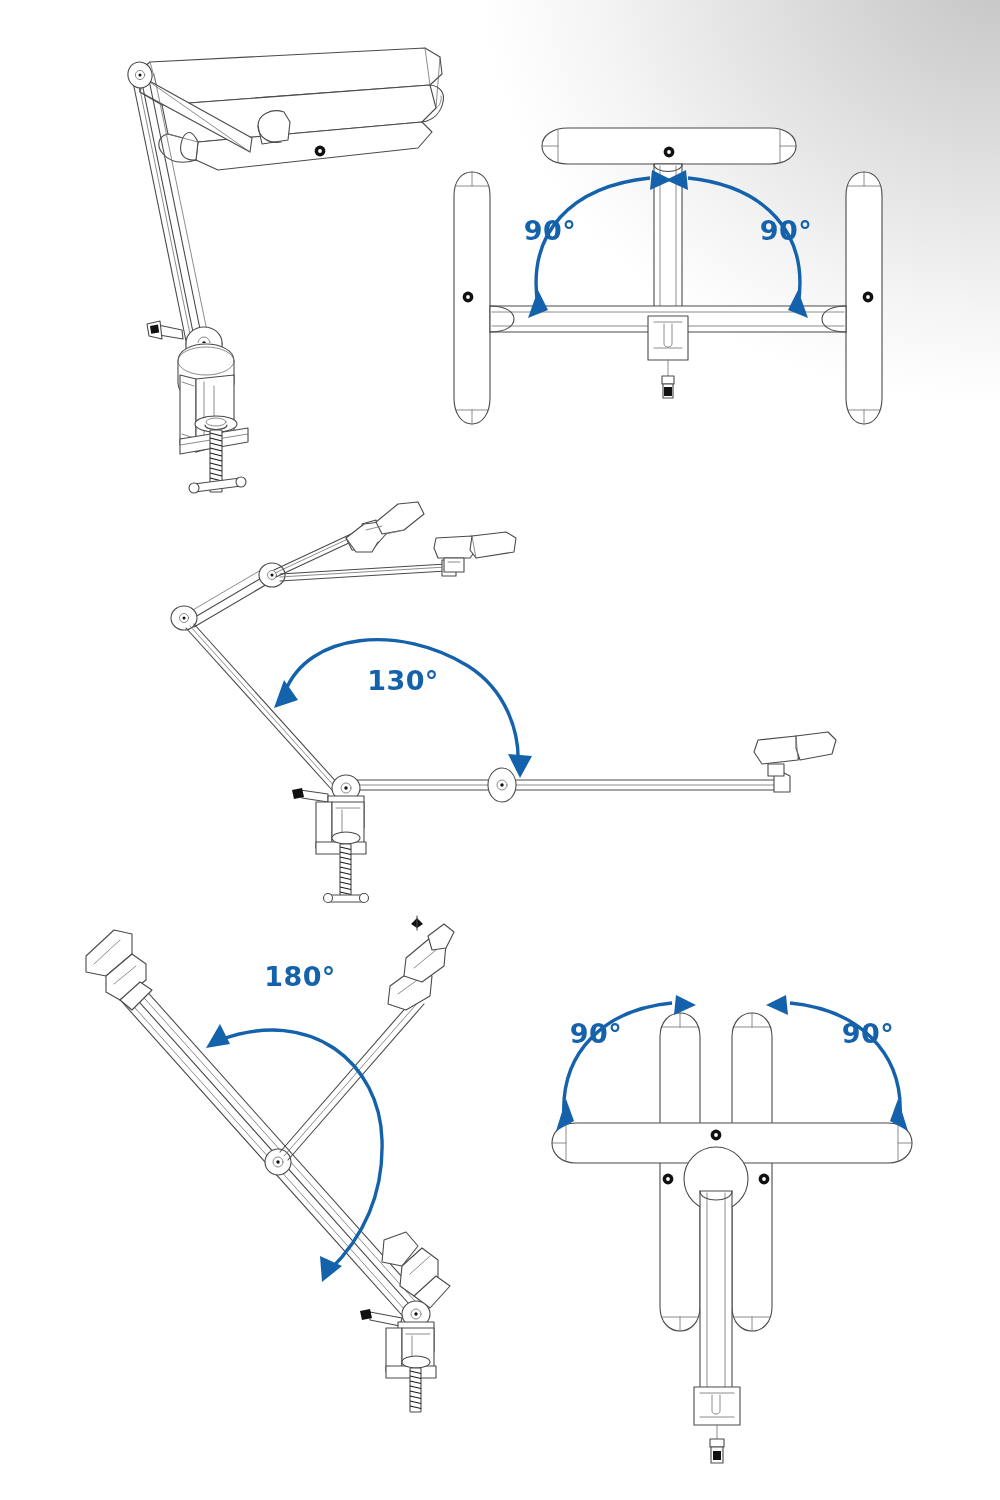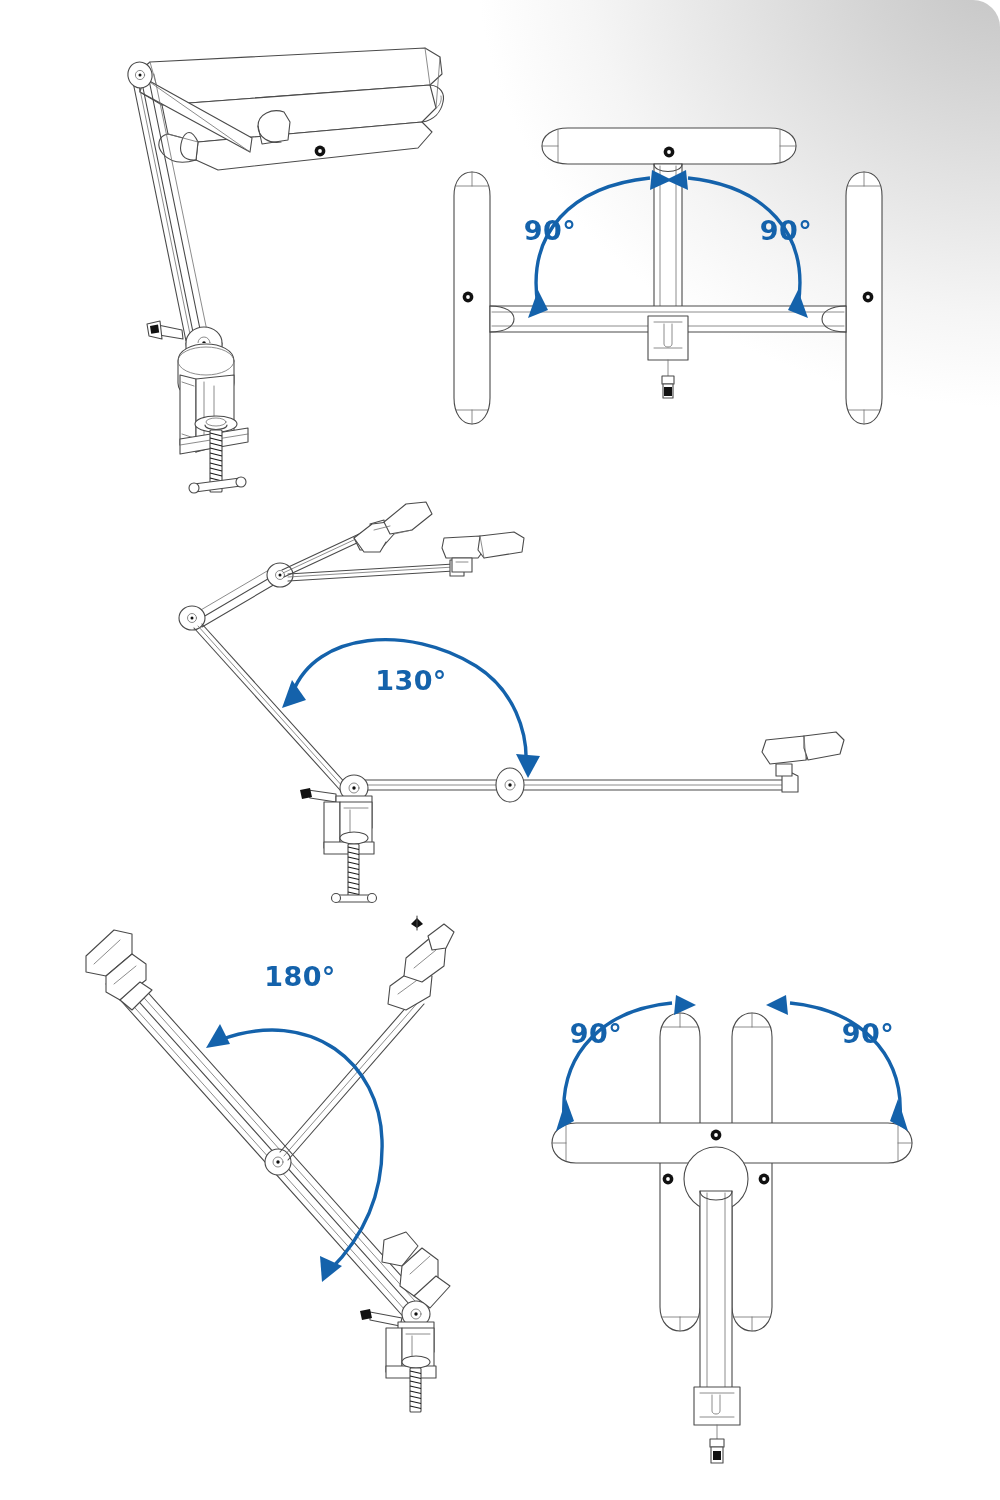--- a/index.html
+++ b/index.html
@@ -8,21 +8,20 @@
     font-family:"DejaVu Sans","Liberation Sans",sans-serif;
     background:#ffffff;
     overflow:hidden;
   }
   #sheet{
     position:relative;
     width:1000px;height:1500px;
     background:
       radial-gradient(620px 520px at 1010px -40px, #c3c3c3 0%, #d4d4d4 24%, #e6e6e6 48%, #f5f5f5 68%, #ffffff 86%),
       linear-gradient(180deg,#fdfdfd 0%,#ffffff 42%,#ffffff 100%);
-    border-radius: 27px;
   }
   .panel{position:absolute;}
   svg{display:block;overflow:visible;}
   .ln{fill:none;stroke:#4a4a4a;stroke-width:1.1;stroke-linecap:round;stroke-linejoin:round;}
   .ln-t{fill:none;stroke:#6f6f6f;stroke-width:0.8;stroke-linecap:round;stroke-linejoin:round;}
   .ln-f{fill:#ffffff;stroke:#4a4a4a;stroke-width:1.1;stroke-linejoin:round;stroke-linecap:round;}
   .dk{fill:#111111;stroke:none;}
   .btn-o{fill:#111111;stroke:none;}
   .btn-i{fill:#ffffff;stroke:none;}
   .arc{fill:none;stroke:#1462ab;stroke-width:3.4;stroke-linecap:butt;}
@@ -208,21 +207,21 @@
         <path class="arc" d="M348 196 C360 122 314 76 238 68"></path>
         <polygon class="arrowhead" points="236,60 216,70 238,80"></polygon>
         <polygon class="arrowhead" points="358,208 338,200 348,180"></polygon>
       </g>
 
       <text class="deg" x="100" y="130" text-anchor="middle">90°</text>
       <text class="deg" x="336" y="130" text-anchor="middle">90°</text>
     </svg>
   </div>
 
-  <div class="panel" style="left:158px;top:480px;">
+  <div class="panel" style="left:150px;top:480px;">
     <svg width="720" height="450" viewBox="0 0 720 450">
 
       <g>
         <path class="ln" d="M40 140 L120 93"></path>
         <path class="ln" d="M44 147 L124 100"></path>
         <path class="ln-t" d="M36 134 L116 87"></path>
 
         <ellipse class="ln-f" cx="34" cy="138" rx="13" ry="12"></ellipse>
         <circle class="ln-t" cx="34" cy="138" r="4.5"></circle>
         <circle class="dk" cx="34" cy="138" r="1.5"></circle>

